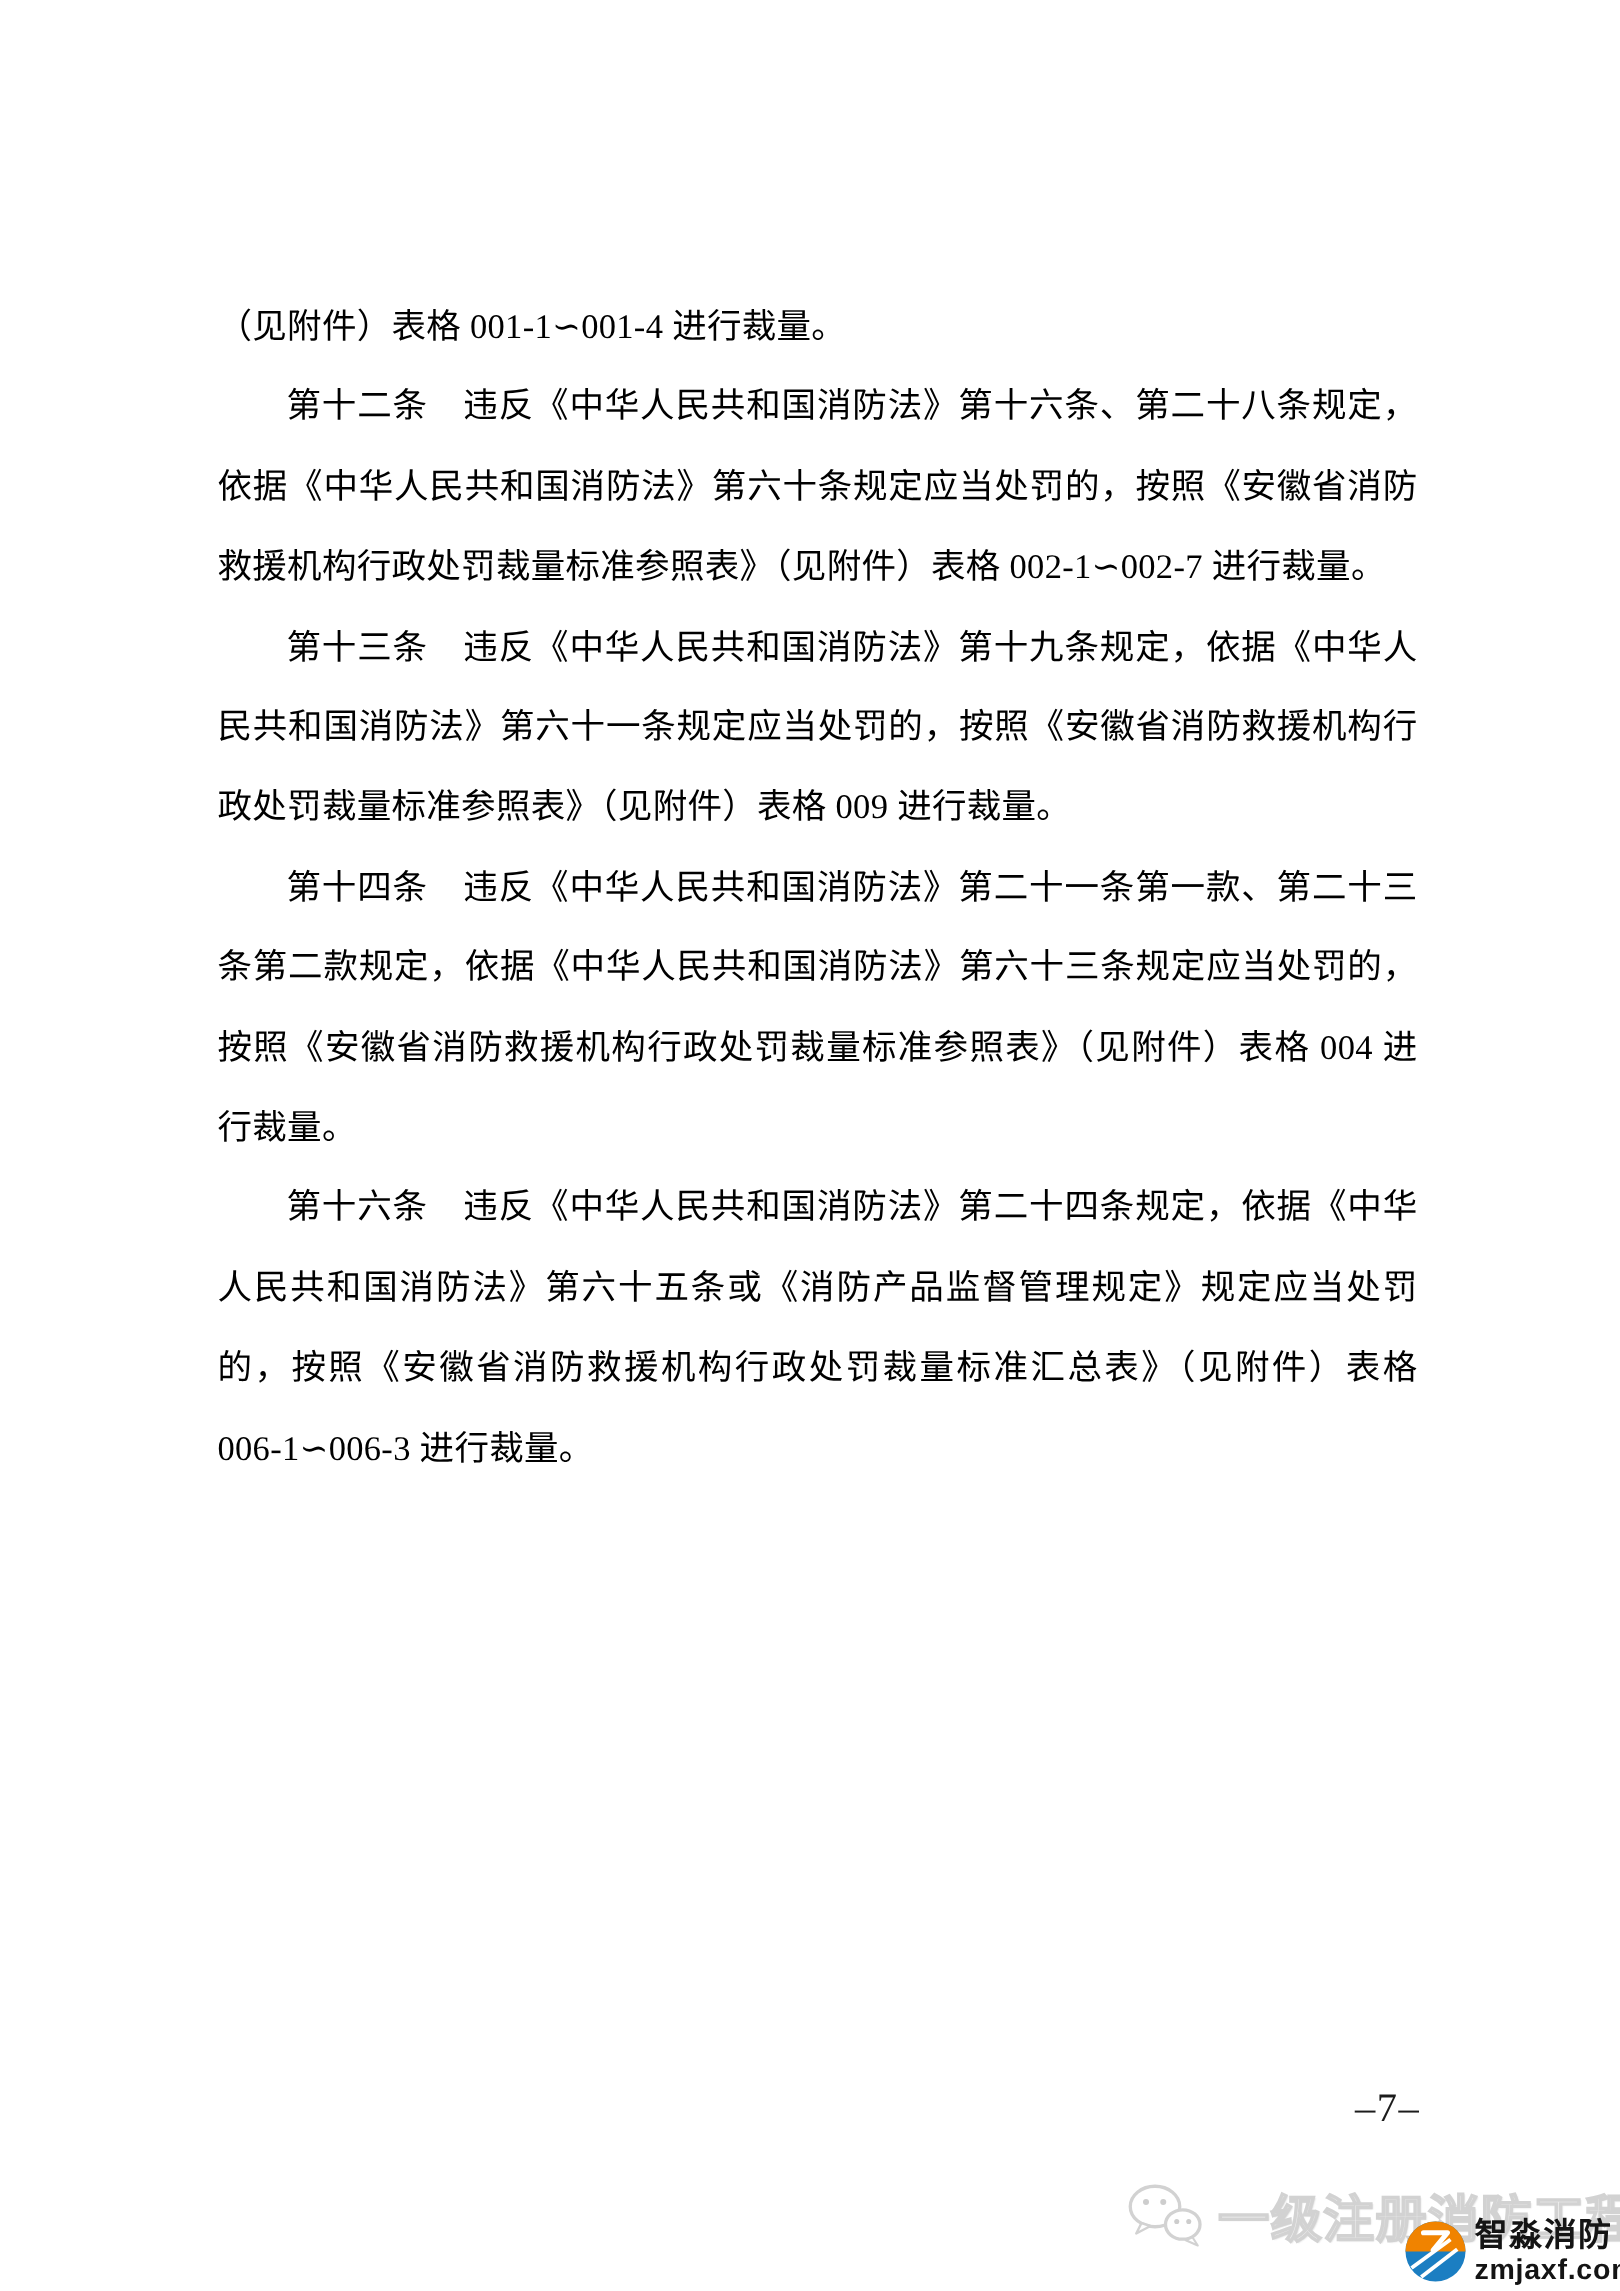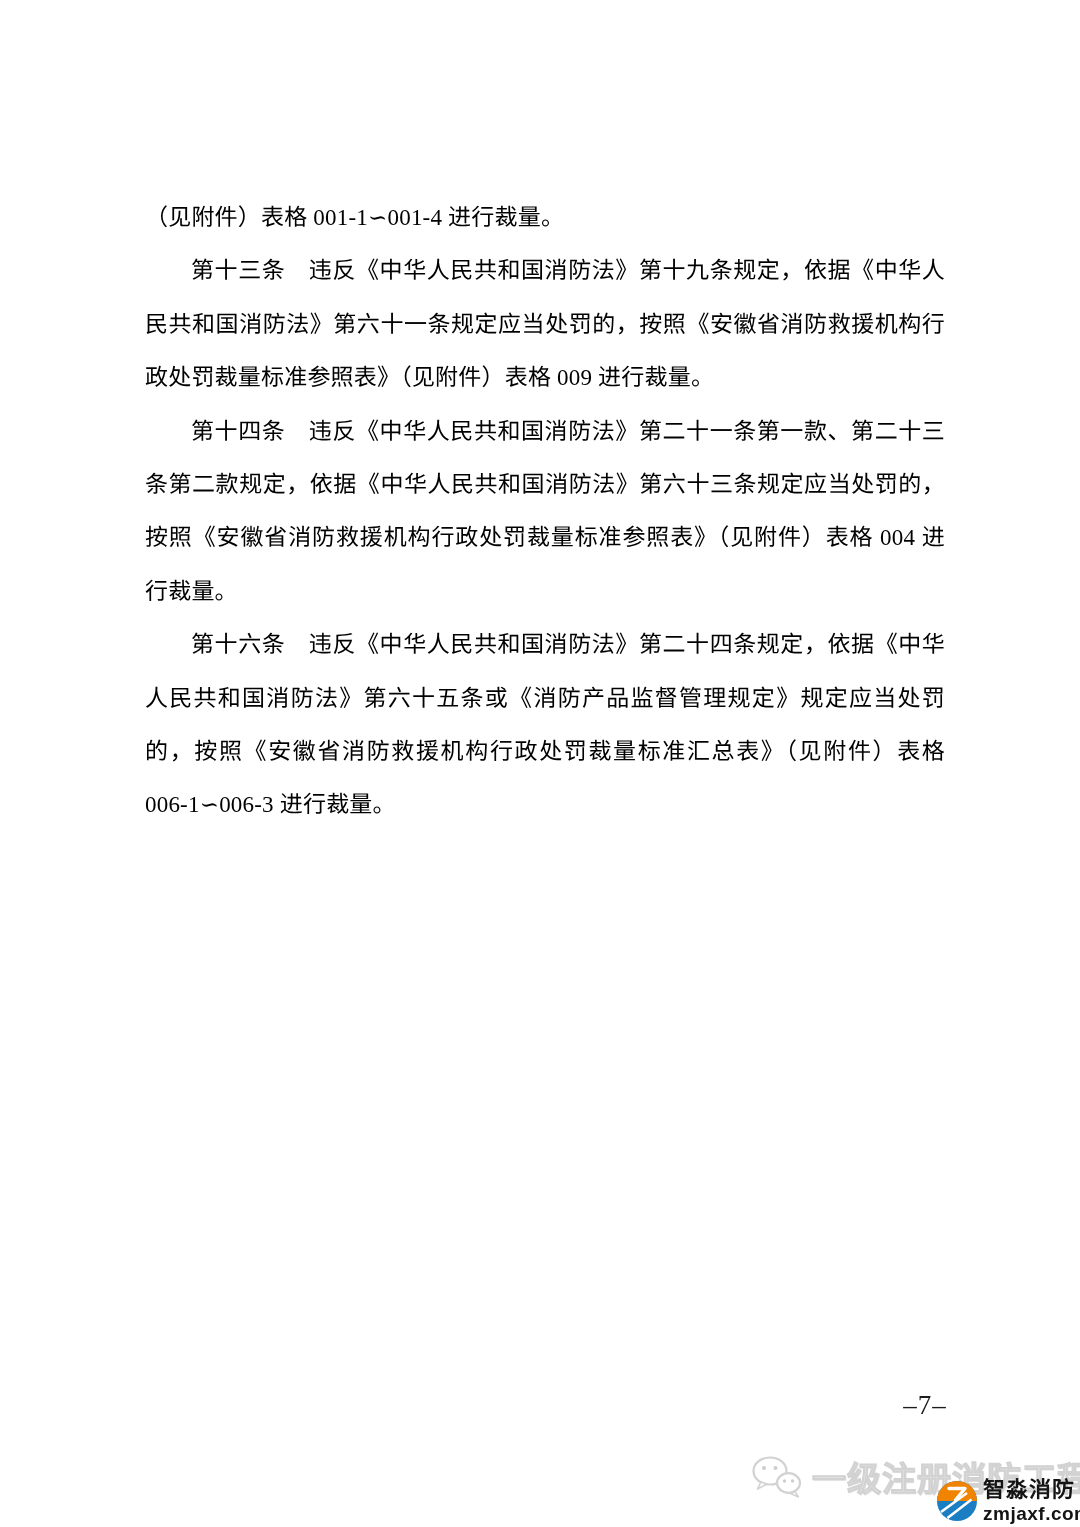--- a/index.html
+++ b/index.html
@@ -97,20 +97,21 @@
     white-space: nowrap;
   }
 </style>
 </head>
 <body>
 
 <div class="page">
 
   <main class="content">
     <p class="para no-indent">（见附件）表格 001-1∽001-4 进行裁量。</p>
+    <p class="para">第十二条　违反《中华人民共和国消防法》第十六条、第二十八条规定，依据《中华人民共和国消防法》第六十条规定应当处罚的，按照《安徽省消防救援机构行政处罚裁量标准参照表》（见附件）表格 002-1∽002-7 进行裁量。</p>
     <p class="para">第十三条　违反《中华人民共和国消防法》第十九条规定，依据《中华人民共和国消防法》第六十一条规定应当处罚的，按照《安徽省消防救援机构行政处罚裁量标准参照表》（见附件）表格 009 进行裁量。</p>
     <p class="para">第十四条　违反《中华人民共和国消防法》第二十一条第一款、第二十三条第二款规定，依据《中华人民共和国消防法》第六十三条规定应当处罚的，按照《安徽省消防救援机构行政处罚裁量标准参照表》（见附件）表格 004 进行裁量。</p>
     <p class="para">第十六条　违反《中华人民共和国消防法》第二十四条规定，依据《中华人民共和国消防法》第六十五条或《消防产品监督管理规定》规定应当处罚的，按照《安徽省消防救援机构行政处罚裁量标准汇总表》（见附件）表格 006-1∽006-3 进行裁量。</p>
   </main>
 
   <div class="page-number">–7–</div>
 
   <div class="watermark">
     <span style="display:inline-block; width:52px; height:46px;">
       <svg width="52" height="46" viewBox="0 0 52 46" xmlns="http://www.w3.org/2000/svg">

